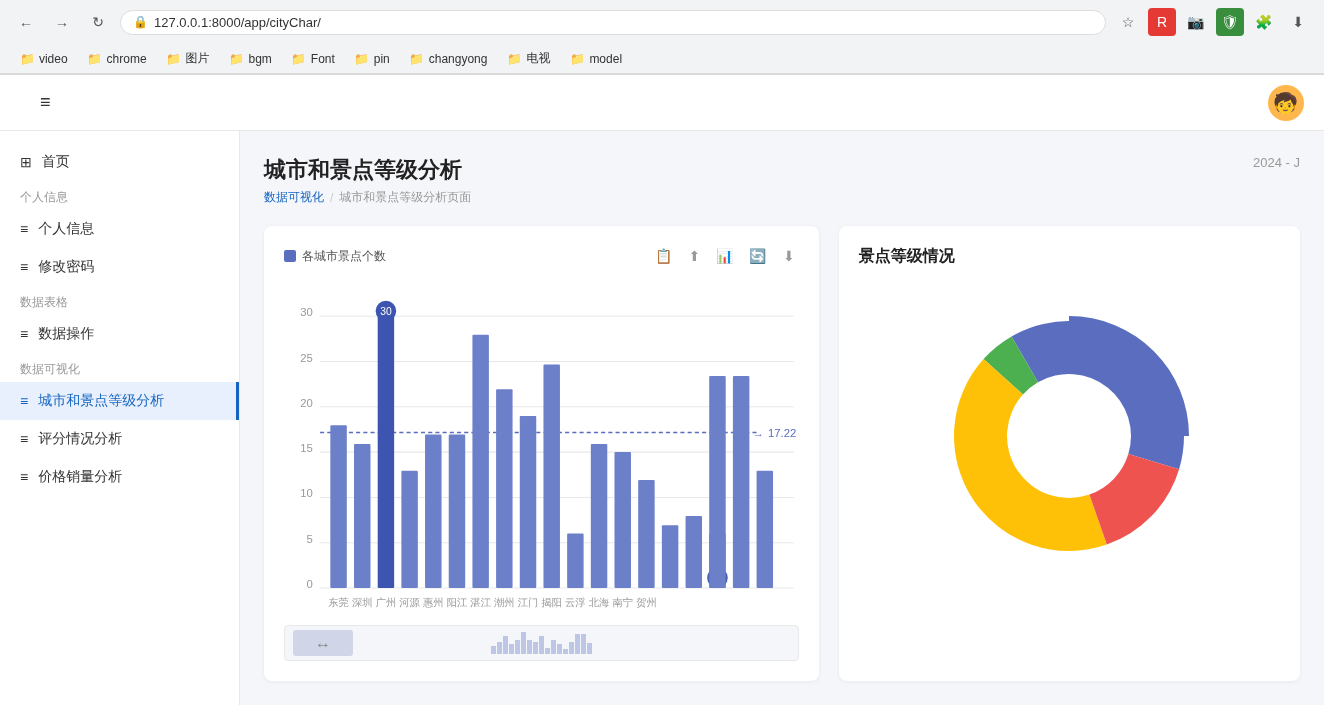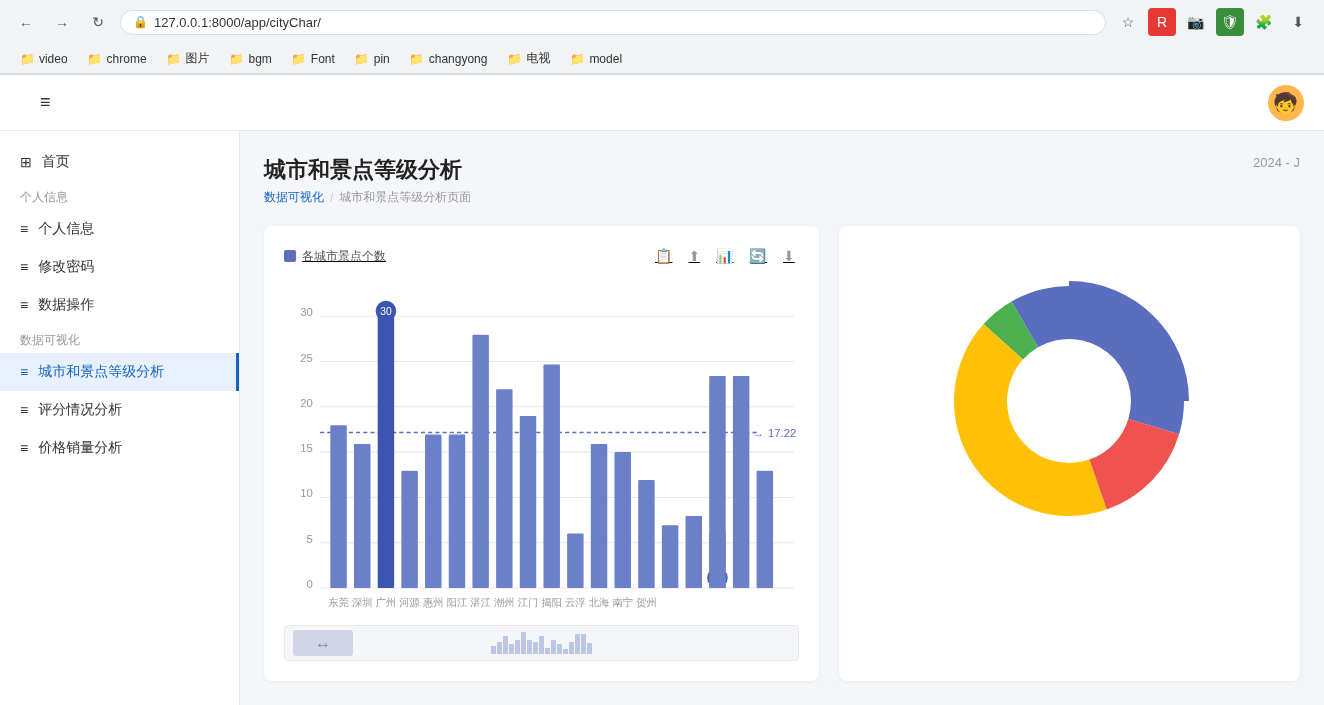--- a/index.html
+++ b/index.html
@@ -217,21 +217,20 @@
       font-weight: bold;
       color: #222;
       margin-bottom: 14px;
     }
 
     
     .chart-toolbar {
       display: flex;
       justify-content: space-between;
       margin-bottom: 8px;
-      text-decoration: underline;
     }
     .chart-legend-item {
       display: flex; align-items: center; gap: 6px;
       font-size: 12px; color: #555;
     }
     .legend-dot {
       width: 12px; height: 12px; border-radius: 2px;
     }
     .chart-actions { display: flex; gap: 8px; }
     .chart-action-btn {
@@ -376,20 +375,21 @@
       <div class="sidebar-section-label">个人信息</div>
       <div class="sidebar-item">
         <span class="sidebar-icon">≡</span>
         <span>个人信息</span>
       </div>
       <div class="sidebar-item">
         <span class="sidebar-icon">≡</span>
         <span>修改密码</span>
       </div>
 
+      <div class="sidebar-section-label">数据表格</div>
       <div class="sidebar-item">
         <span class="sidebar-icon">≡</span>
         <span>数据操作</span>
       </div>
 
       <div class="sidebar-section-label">数据可视化</div>
       <div class="sidebar-item active">
         <span class="sidebar-icon">≡</span>
         <span>城市和景点等级分析</span>
       </div>
@@ -538,20 +538,21 @@
               <div class="mini-bar" style="height:5px"></div>
               <div class="mini-bar" style="height:12px"></div>
               <div class="mini-bar" style="height:20px"></div>
               <div class="mini-bar" style="height:20px"></div>
               <div class="mini-bar" style="height:11px"></div>
             </div>
           </div>
         </div>
 
         <div class="chart-card chart-card-right">
+          <div class="chart-card-title">景点等级情况</div>
 
           <div class="donut-wrapper">
             <svg width="300" height="280" viewBox="0 0 300 280" xmlns="http://www.w3.org/2000/svg">
 
               <path d="M 150 25 A 120 120 0 0 1 270 145 L 215 145 A 65 65 0 0 0 150 80 Z" fill="#5b6dbf"></path>
 
               <path id="seg4a" fill="#5b6dbf" d="M 92.50000000000003 45.40707856478954 A 115 115 0 0 1 260.09174221618775 178.23865664861427 L 209.35380884698816 162.91997141055725 A 62 62 0 0 0 119.00000000000001 91.3064249653648 Z"></path>
               <path id="seg3a" fill="#4caf50" d="M 64.53834507009967 68.0499802687313 A 115 115 0 0 1 92.49999999999994 45.407078564789586 L 118.99999999999997 91.30642496536481 A 62 62 0 0 0 103.92502082040156 103.5139024057508 Z"></path>
               <path id="segunrated" fill="#ffc107" d="M 187.81966437493708 253.60328257731032 A 115 115 0 0 1 64.53834507009967 68.0499802687313 L 103.92502082040156 103.5139024057508 A 62 62 0 0 0 170.38973209779215 203.5513349547238 Z"></path>
               <path id="seg5a" fill="#ef5350" d="M 260.09174221618775 178.23865664861427 A 115 115 0 0 1 187.81966437493708 253.60328257731032 L 170.38973209779215 203.5513349547238 A 62 62 0 0 0 209.35380884698816 162.91997141055725 Z"></path>

